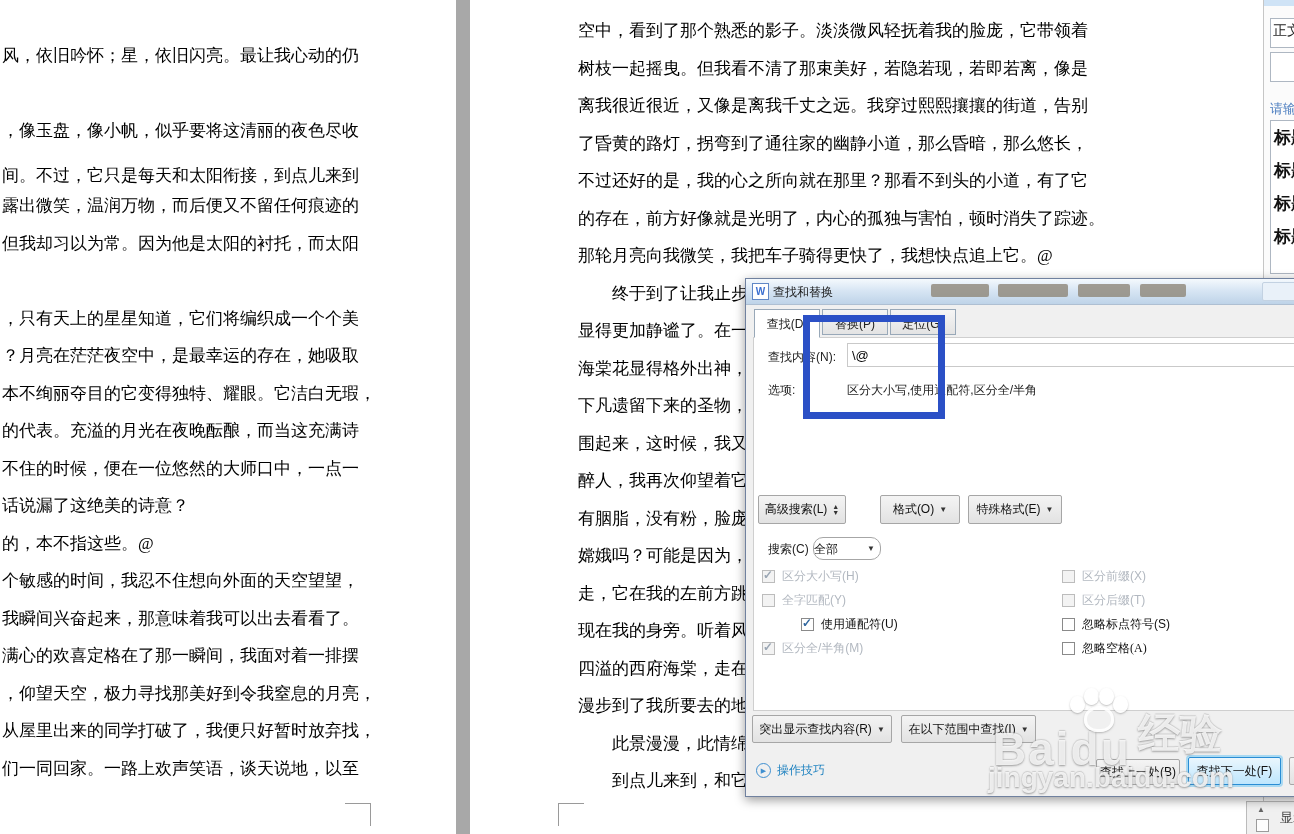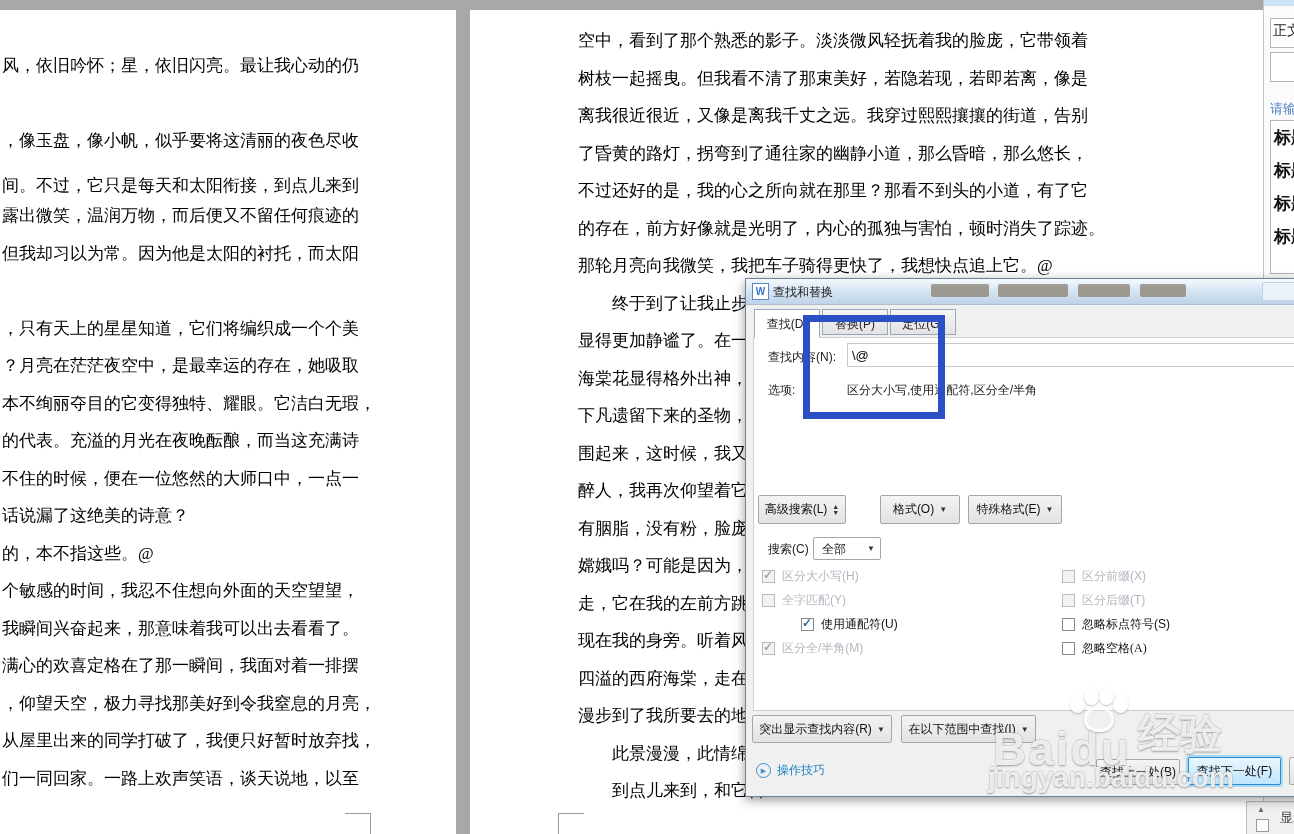--- a/index.html
+++ b/index.html
@@ -1,21 +1,21 @@
 <!DOCTYPE html>
 <html><head>
 <meta charset="utf-8">
 <style>
   html,body{margin:0;padding:0;}
   body{width:1294px;height:834px;overflow:hidden;background:#a8a8a8;
        font-family:"Liberation Sans",sans-serif;}
   #screen{position:relative;width:1294px;height:834px;overflow:hidden;}
 
   
-  .page{position:absolute;top:0;bottom:0;background:#fff;margin-top:10px;}
+  .page{position:absolute;top:0;bottom:0;background:#fff;}
   #page-left{left:0;width:456px;}
   #page-mid{left:470px;width:794px;}
   .doc-col{position:absolute;top:0;bottom:0;}
   #left-col{left:2px;width:452px;}
   #mid-col{left:108px;width:520px;}
   .doc-line{position:absolute;left:0;white-space:nowrap;overflow:hidden;
             font-family:"Liberation Serif","DejaVu Serif",serif;
             font-size:17px;line-height:24px;color:#000;}
   .corner{position:absolute;width:25px;height:22px;}
   .corner.tr{border-top:1px solid #9a9a9a;border-right:1px solid #9a9a9a;}
@@ -70,21 +70,21 @@
               font-family:"Liberation Sans",sans-serif;color:#000;}
   #opt-value{position:absolute;left:93px;top:44px;font-size:12px;color:#222;white-space:nowrap;}
 
   .btn{position:absolute;box-sizing:border-box;background:linear-gradient(#f4f4f4,#e2e2e2);
        border:1px solid #a6a6a6;border-radius:2px;font-size:12px;color:#111;
        display:flex;align-items:center;justify-content:center;gap:5px;white-space:nowrap;}
   .btn .dd{font-size:8px;color:#333;}
   .updown{display:inline-flex;flex-direction:column;font-size:7px;line-height:6px;color:#333;}
 
   .combo{position:absolute;box-sizing:border-box;background:#fff;border:1px solid #a6a6a6;
-         border-radius:2px;font-size:12px;color:#111;padding:3px 8px;}
+         border-radius:10px;font-size:12px;color:#111;padding:3px 0;}
   .combo .dd{position:absolute;right:5px;top:6px;font-size:8px;color:#333;}
 
   .cbrow{position:absolute;height:16px;display:flex;align-items:center;gap:7px;font-size:12px;}
   .cb{width:13px;height:13px;box-sizing:border-box;background:#fff;border:1px solid #8a8a8a;
       position:relative;flex:0 0 13px;}
   .cb.dis{background:#f3f3f3;border-color:#bcbcbc;}
   .cb.checked::after{content:"✓";position:absolute;left:0px;top:-3px;font-size:12px;
                      font-weight:bold;color:#31679f;}
   .cb.dis.checked::after{color:#9aa6b4;}
   .cbl{color:#111;}

